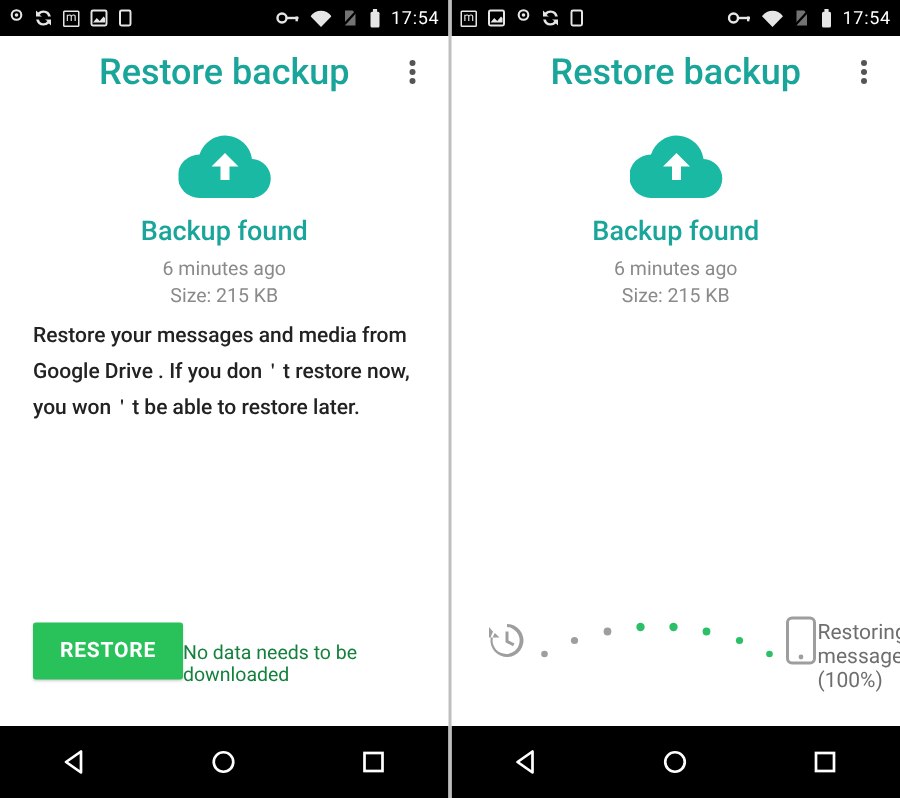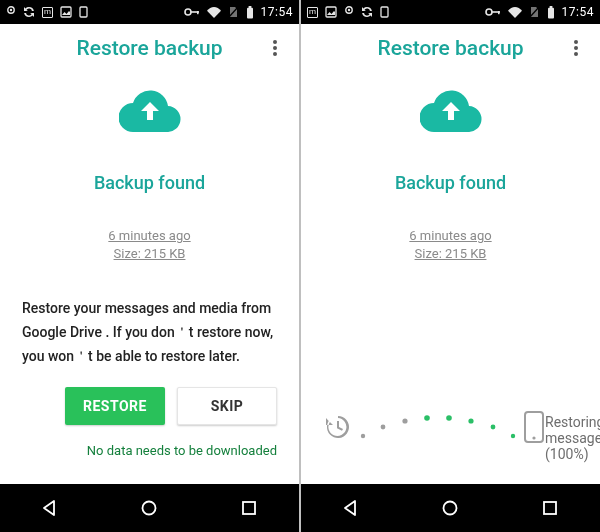--- a/index.html
+++ b/index.html
@@ -11,33 +11,33 @@
   .status { height:24px; background:#000; color:#fff; font-size:12px; display:flex; align-items:center; padding:0 6px; }
   .status .left, .status .right { display:flex; align-items:center; gap:7px; }
   .status .left { flex:1; }
   .status .ico { display:inline-flex; align-items:center; justify-content:center; opacity:.9; }
   .status .xbox { width:11px; height:11px; border:1px solid #fff; border-radius:1px; display:flex; align-items:center; justify-content:center; font-size:8px; line-height:8px; }
   .status .time { font-weight:400; letter-spacing:.5px; }
   svg { display:block; }
 
   
   .appbar { height:48px; display:flex; align-items:center; justify-content:center; position:relative; }
-  .appbar .title { color:#1aa59a; font-size:21px; font-weight:500; }
+  .appbar .title { color:#1aa59a; font-size:24px; font-weight:500; }
   .appbar .more { position:absolute; right:8px; top:8px; width:32px; height:32px; display:flex; align-items:center; justify-content:center; }
   .dot { width:4px; height:4px; background:#555; border-radius:50%; margin:2px 0; }
 
   
-  .content { flex:1; display:flex; flex-direction:column; align-items:center; padding:10px 22px 0;gap:28px; }
+  .content { flex:1; display:flex; flex-direction:column; align-items:center; padding:10px 22px 0; }
   .cloud { margin-top:6px; }
   .heading { color:#1aa59a; font-size:18px; font-weight:500; margin-top:12px; }
-  .meta { color:#8a8a8a; font-size:13px; margin-top:6px; text-align:center; line-height:1.35;text-decoration:underline; }
+  .meta { color:#8a8a8a; font-size:13px; margin-top:6px; text-align:center; line-height:1.35; }
   .desc { color:#222; font-size:14px; font-weight:500; margin-top:7px; line-height:1.7; text-align:left; width:100%; }
 
   
-  .bottomA { width:100%; display:flex; flex-direction:column; align-items:flex-end; position:absolute; bottom:70px; left:0; right:0; padding:4px 22px;}
+  .bottomA { width:100%; display:flex; flex-direction:row; align-items:center; position:absolute; bottom:70px; left:0; right:0; padding:4px 22px;}
   .btnrow { display:flex; gap:12px; justify-content:center; }
   .btn { min-width:100px; height:38px; display:flex; align-items:center; justify-content:center; font-size:14px; font-weight:700; letter-spacing:.5px; border-radius:2px; box-shadow:0 1px 2px rgba(0,0,0,.2); }
   .btn.primary { background:#29c15a; color:#fff; }
   .btn.secondary { background:#fff; color:#333; border:1px solid #e5e5e5; }
   .substatus { color:#15803d; font-size:13px; margin-top:18px; }
 
   
   .bottomB { width:100%; display:flex; flex-direction:row; align-items:center; position:absolute; bottom:70px; left:0; right:0; padding:0 22px;}
   .arcrow { width:100%; display:flex; align-items:center; justify-content:space-between; }
   .arcrow .mid { flex:1; display:flex; justify-content:center; }
@@ -136,21 +136,20 @@
       <div class="meta">
         <div>6 minutes ago</div>
         <div>Size: 215 KB</div>
       </div>
       <div class="desc">Restore your messages and media from Google Drive . If you don＇t restore now, you won＇t be able to restore later.</div>
     </div>
 
     <div class="bottomA">
       <div class="btnrow">
         <div class="btn primary">RESTORE</div>
-        <div class="btn secondary">SKIP</div>
       </div>
       <div class="substatus">No data needs to be downloaded</div>
     </div>
 
     <div class="nav">
       <div class="nbtn">
           <svg width="18" height="18" viewBox="0 0 18 18">
             <path d="M13 2v14L3 9z" fill="none" stroke="#fff" stroke-width="1.8" stroke-linejoin="round"></path>
           </svg>
         </div>

